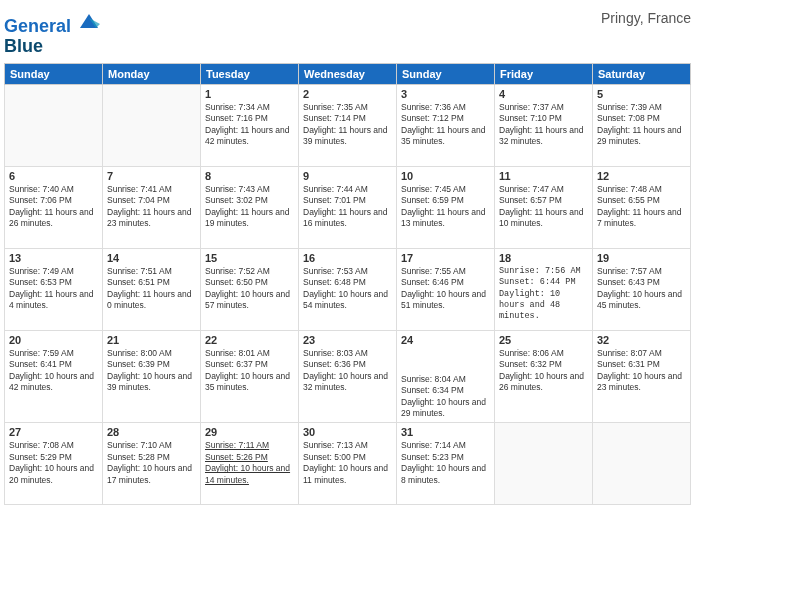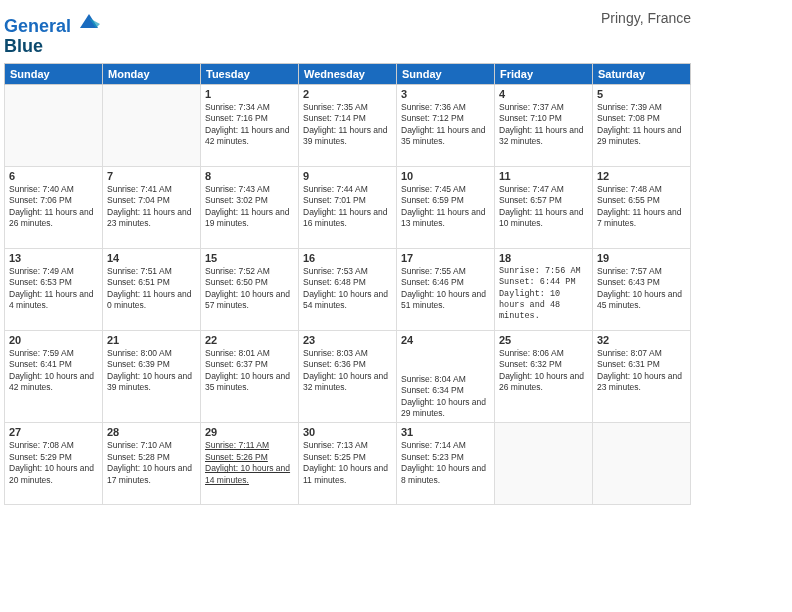--- a/index.html
+++ b/index.html
@@ -307,21 +307,21 @@
           </td>
           <td>
             <span class="day-num">29</span>
             <div class="day-info" style="white-space: pre-line; text-decoration: underline;">Sunrise: 7:11 AM
 Sunset: 5:26 PM
 Daylight: 10 hours and 14 minutes.</div>
           </td>
           <td>
             <span class="day-num">30</span>
             <div class="day-info" style="white-space: pre-line;">Sunrise: 7:13 AM
-Sunset: 5:25 PM
+Sunset: 5:00 PM
 Daylight: 10 hours and 11 minutes.</div>
           </td>
           <td>
             <span class="day-num">31</span>
             <div class="day-info" style="white-space: pre-line;">Sunrise: 7:14 AM
 Sunset: 5:23 PM
 Daylight: 10 hours and 8 minutes.</div>
           </td>
           <td class="empty"></td>
           <td class="empty"></td>

